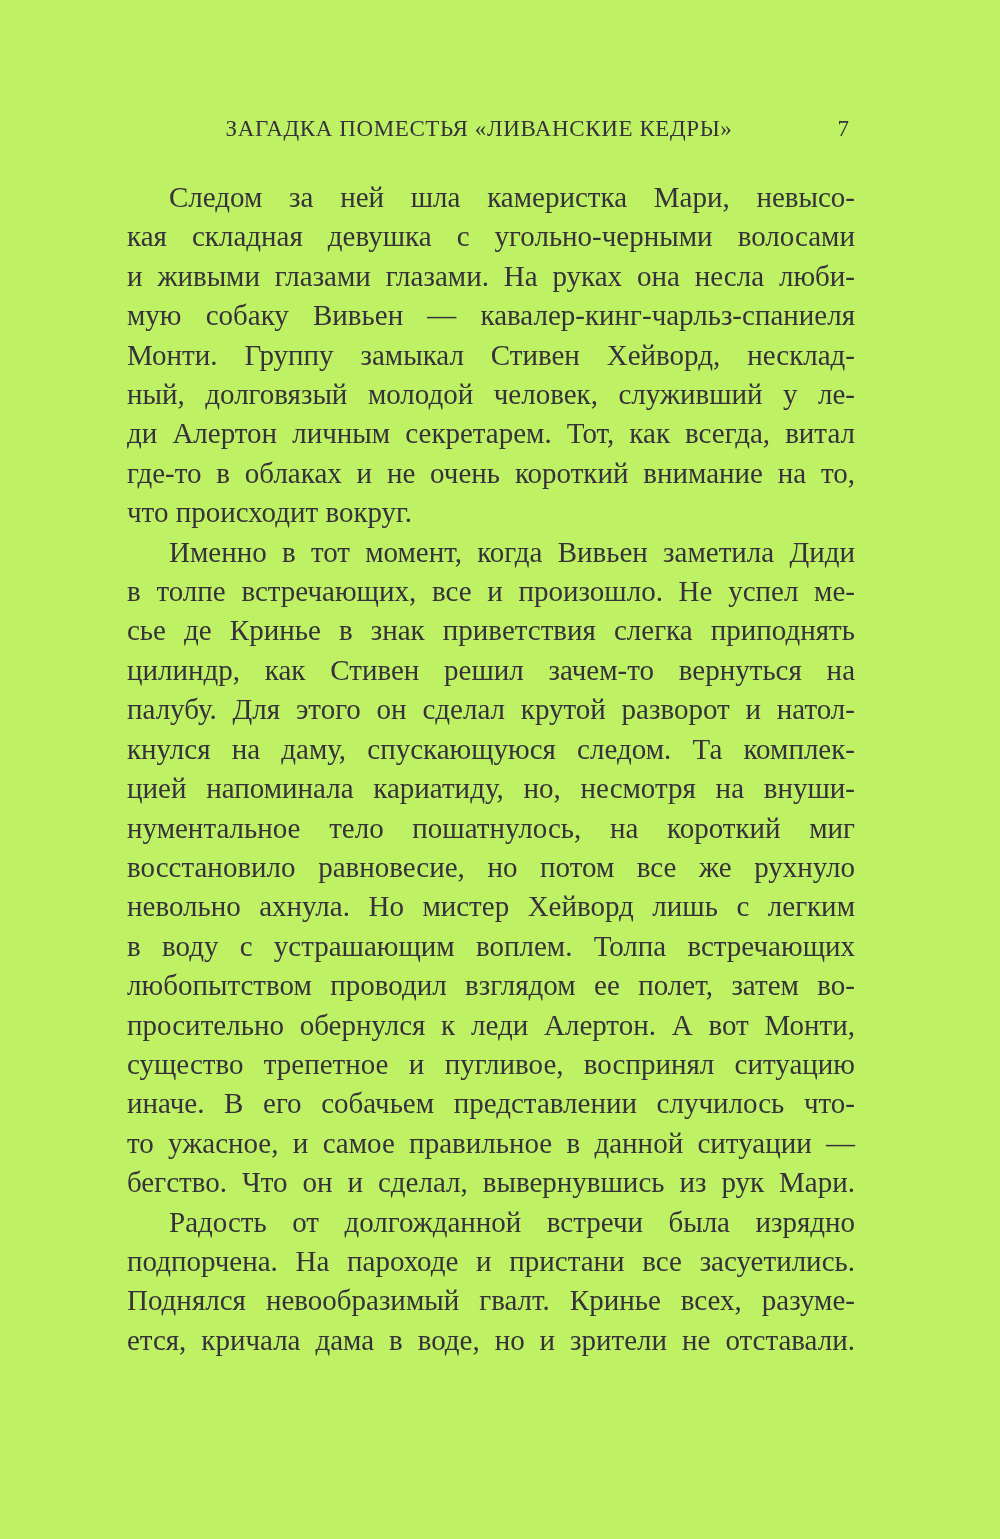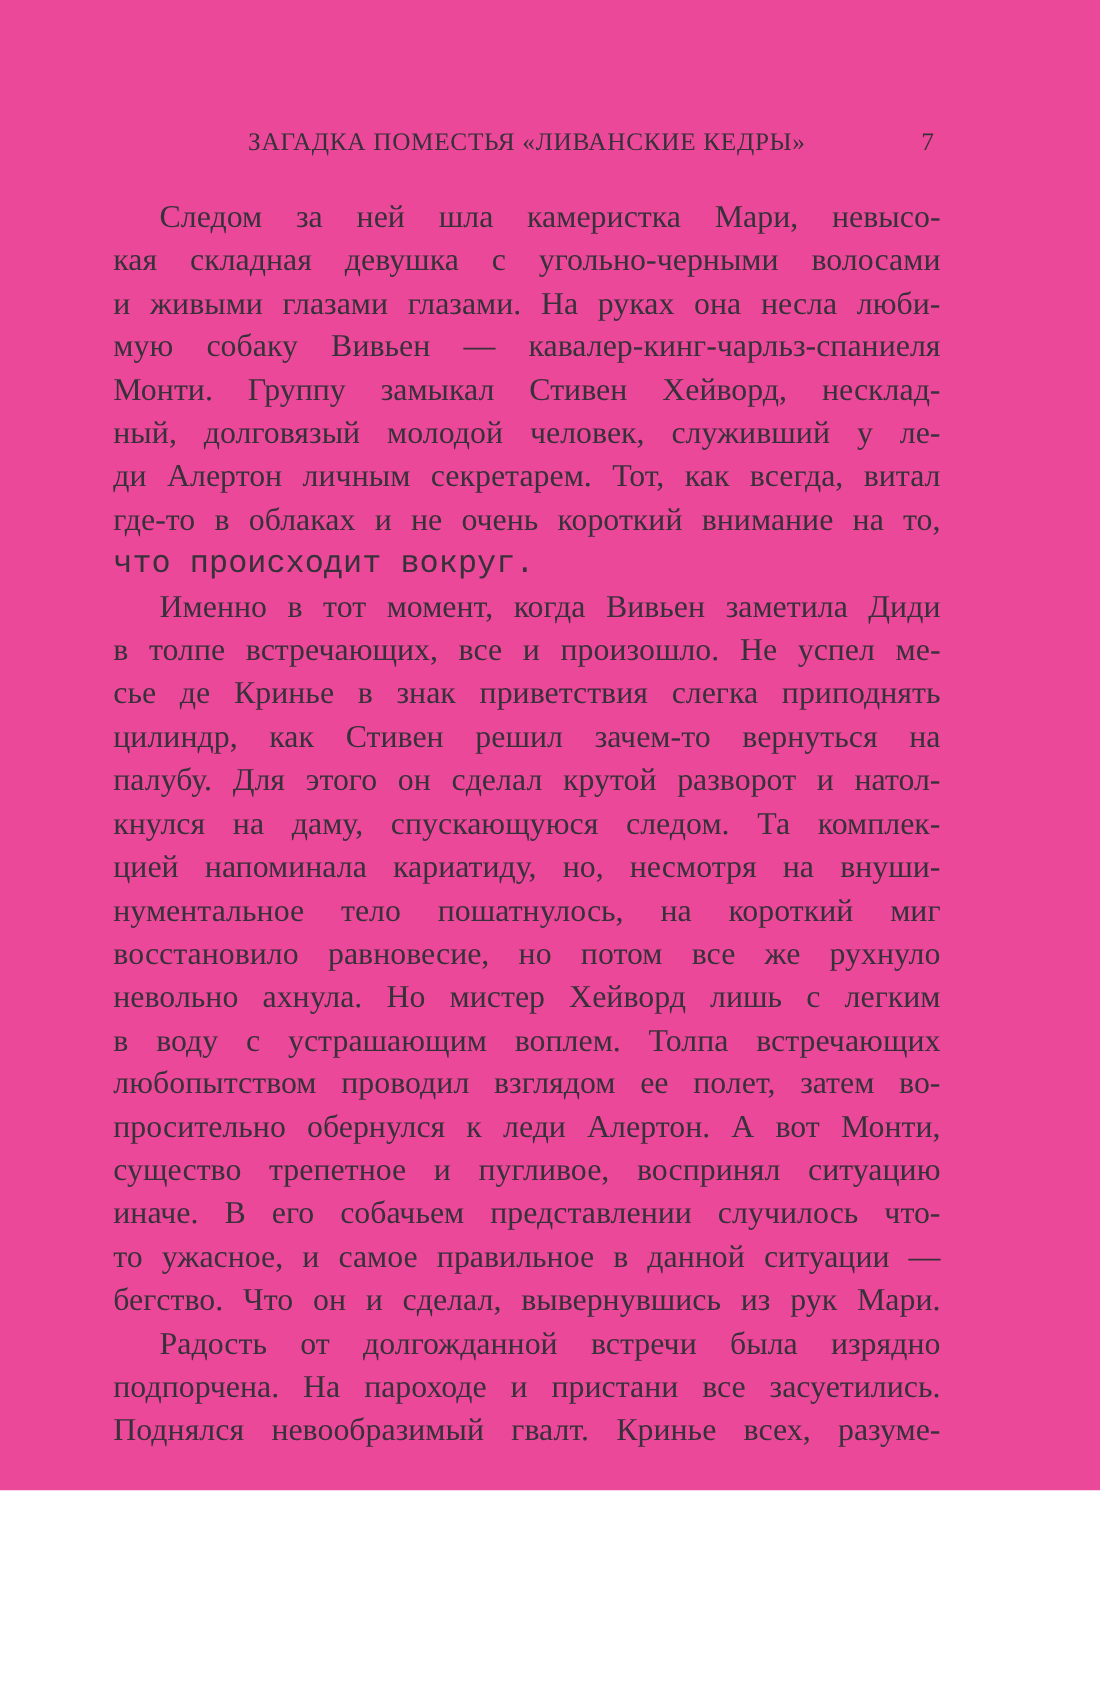--- a/index.html
+++ b/index.html
@@ -3,22 +3,22 @@
 <meta charset="utf-8">
 <style>
   html, body {
     margin: 0;
     padding: 0;
     background: #ffffff;
   }
   .page {
     position: relative;
     width: 1000px;
-    height: 1355px;
-    background: #ec4899;
+    height: 1539px;
+    background: #bef264;
     font-family: "Liberation Serif", "DejaVu Serif", serif;
     color: #37313a;
     overflow: hidden;
   }
   .running-header {
     position: absolute;
     left: 103px;
     top: 116px;
     width: 752px;
     height: 30px;
@@ -48,27 +48,27 @@
     line-height: 39.4px;
   }
   .paragraph {
     margin: 0;
     padding: 0;
   }
   .line {
     text-align: justify;
     text-align-last: justify;
     white-space: normal;
+    margin-left: 24px;
   }
   .line.first {
     text-indent: 42px;
   }
   .line.short-last {
     text-align-last: left;
-    font-family: Liberation Mono, monospace;
   }
 </style>
 </head>
 <body>
 
 <div class="page">
   <div class="running-header">
     <span class="running-title">ЗАГАДКА ПОМЕСТЬЯ «ЛИВАНСКИЕ КЕДРЫ»</span>
     <span class="page-number">7</span>
   </div>
@@ -100,15 +100,16 @@
         <div class="line">просительно обернулся к леди Алертон. А вот Монти,</div>
         <div class="line">существо трепетное и пугливое, воспринял ситуацию</div>
         <div class="line">иначе. В его собачьем представлении случилось что-</div>
         <div class="line">то ужасное, и самое правильное в данной ситуации —</div>
         <div class="line">бегство. Что он и сделал, вывернувшись из рук Мари.</div>
       </div>
       <div class="paragraph">
         <div class="line first">Радость от долгожданной встречи была изрядно</div>
         <div class="line">подпорчена. На пароходе и пристани все засуетились.</div>
         <div class="line">Поднялся невообразимый гвалт. Кринье всех, разуме-</div>
+        <div class="line">ется, кричала дама в воде, но и зрители не отставали.</div>
       </div>
     </div>
 </div>
 
 </body></html>

